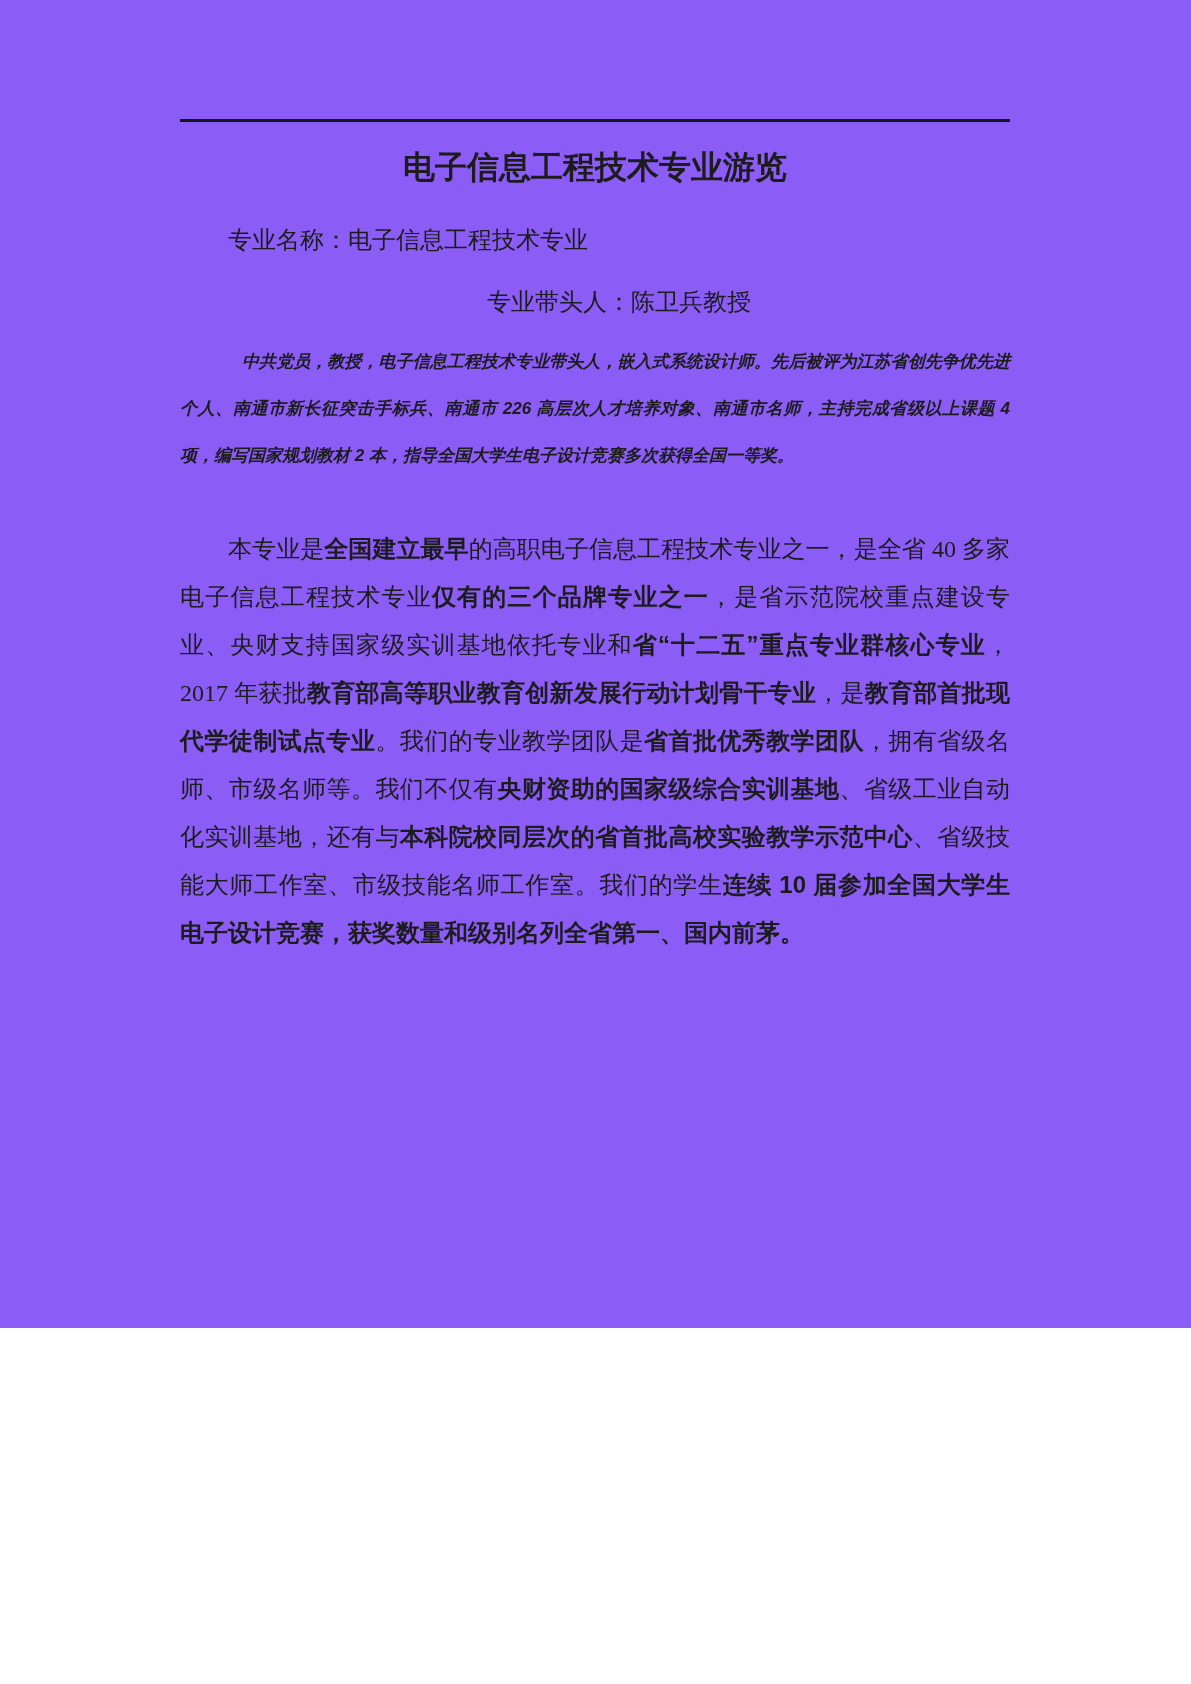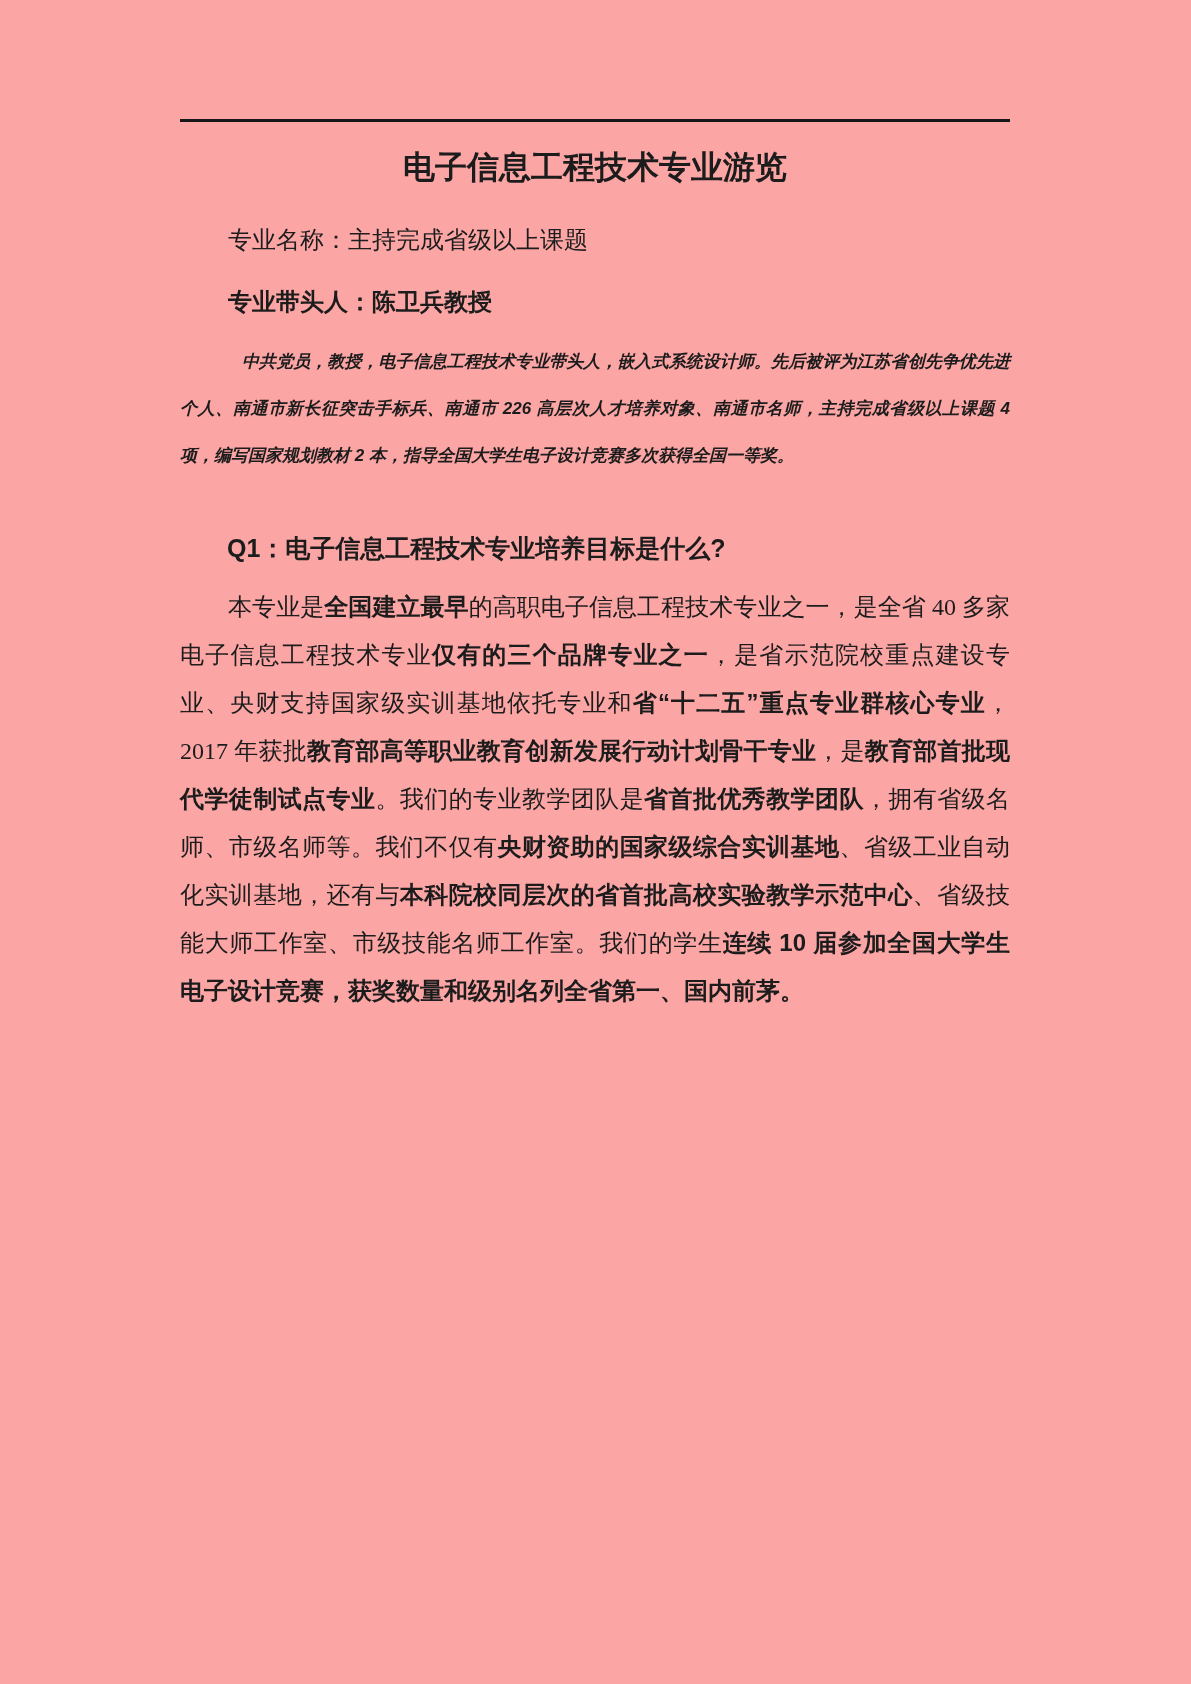--- a/index.html
+++ b/index.html
@@ -3,22 +3,22 @@
 <meta charset="utf-8">
 <style>
   html, body {
     margin: 0;
     padding: 0;
     background: #ffffff;
   }
   .page {
     position: relative;
     width: 1191px;
-    height: 1684px;
-    background: #fca5a5;
+    height: 1328px;
+    background: #8b5cf6;
     overflow: hidden;
     color: #1c1c1c;
   }
   .content {
     position: absolute;
     left: 180px;
     top: 0;
     width: 830px;
   }
   .header-rule {
@@ -38,21 +38,22 @@
     font-family: "Liberation Serif", "DejaVu Serif", serif;
     font-size: 24px;
     line-height: 47px;
     margin: 0;
     text-indent: 48px;
   }
   .meta-name { margin-top: 28px; }
   .meta-leader {
     margin-top: 14px;
     font-family: "Liberation Sans", "DejaVu Sans", sans-serif;
-    font-weight: 700;
+    font-weight: 400;
+    text-align: center;
   }
   .intro-para {
     font-family: "Liberation Sans", "DejaVu Sans", sans-serif;
     font-weight: 700;
     font-size: 17px;
     line-height: 47px;
     text-align: justify;
     text-indent: 62px;
     margin: 13px 0 46px 0;
     font-style: italic;
@@ -79,25 +80,24 @@
     font-weight: 700;
   }
 </style>
 </head>
 <body>
 
 <div class="page">
   <div class="content">
     <div class="header-rule"></div>
     <h1 class="doc-title">电子信息工程技术专业游览</h1>
-    <p class="meta-line meta-name">专业名称：主持完成省级以上课题</p>
+    <p class="meta-line meta-name">专业名称：电子信息工程技术专业</p>
     <p class="meta-line meta-leader">专业带头人：陈卫兵教授</p>
     <p class="intro-para">中共党员，教授，电子信息工程技术专业带头人，嵌入式系统设计师。先后被评为江苏省创先争优先进个人、南通市新长征突击手标兵、南通市 226 高层次人才培养对象、南通市名师，主持完成省级以上课题 4 项，编写国家规划教材 2 本，指导全国大学生电子设计竞赛多次获得全国一等奖。</p>
     <div id="sections">
         <section>
-          <h2 class="qhead">Q1：电子信息工程技术专业培养目标是什么?</h2>
         </section>
         <section>
           <p class="body-para"><span class="run">本专业是</span><span class="run bold-run">全国建立最早</span><span class="run">的高职电子信息工程技术专业之一，是全省 40 多家电子信息工程技术专业</span><span class="run bold-run">仅有的三个品牌专业之一</span><span class="run">，是省示范院校重点建设专业、央财支持国家级实训基地依托专业和</span><span class="run bold-run">省“十二五”重点专业群核心专业</span><span class="run">，2017 年获批</span><span class="run bold-run">教育部高等职业教育创新发展行动计划骨干专业</span><span class="run">，是</span><span class="run bold-run">教育部首批现代学徒制试点专业</span><span class="run">。我们的专业教学团队是</span><span class="run bold-run">省首批优秀教学团队</span><span class="run">，拥有省级名师、市级名师等。我们不仅有</span><span class="run bold-run">央财资助的国家级综合实训基地</span><span class="run">、省级工业自动化实训基地，还有与</span><span class="run bold-run">本科院校同层次的省首批高校实验教学示范中心</span><span class="run">、省级技能大师工作室、市级技能名师工作室。我们的学生</span><span class="run bold-run">连续 10 届参加全国大学生电子设计竞赛，获奖数量和级别名列全省第一、国内前茅。</span></p>
         </section>
       </div>
   </div>
 </div>
 
 </body></html>

